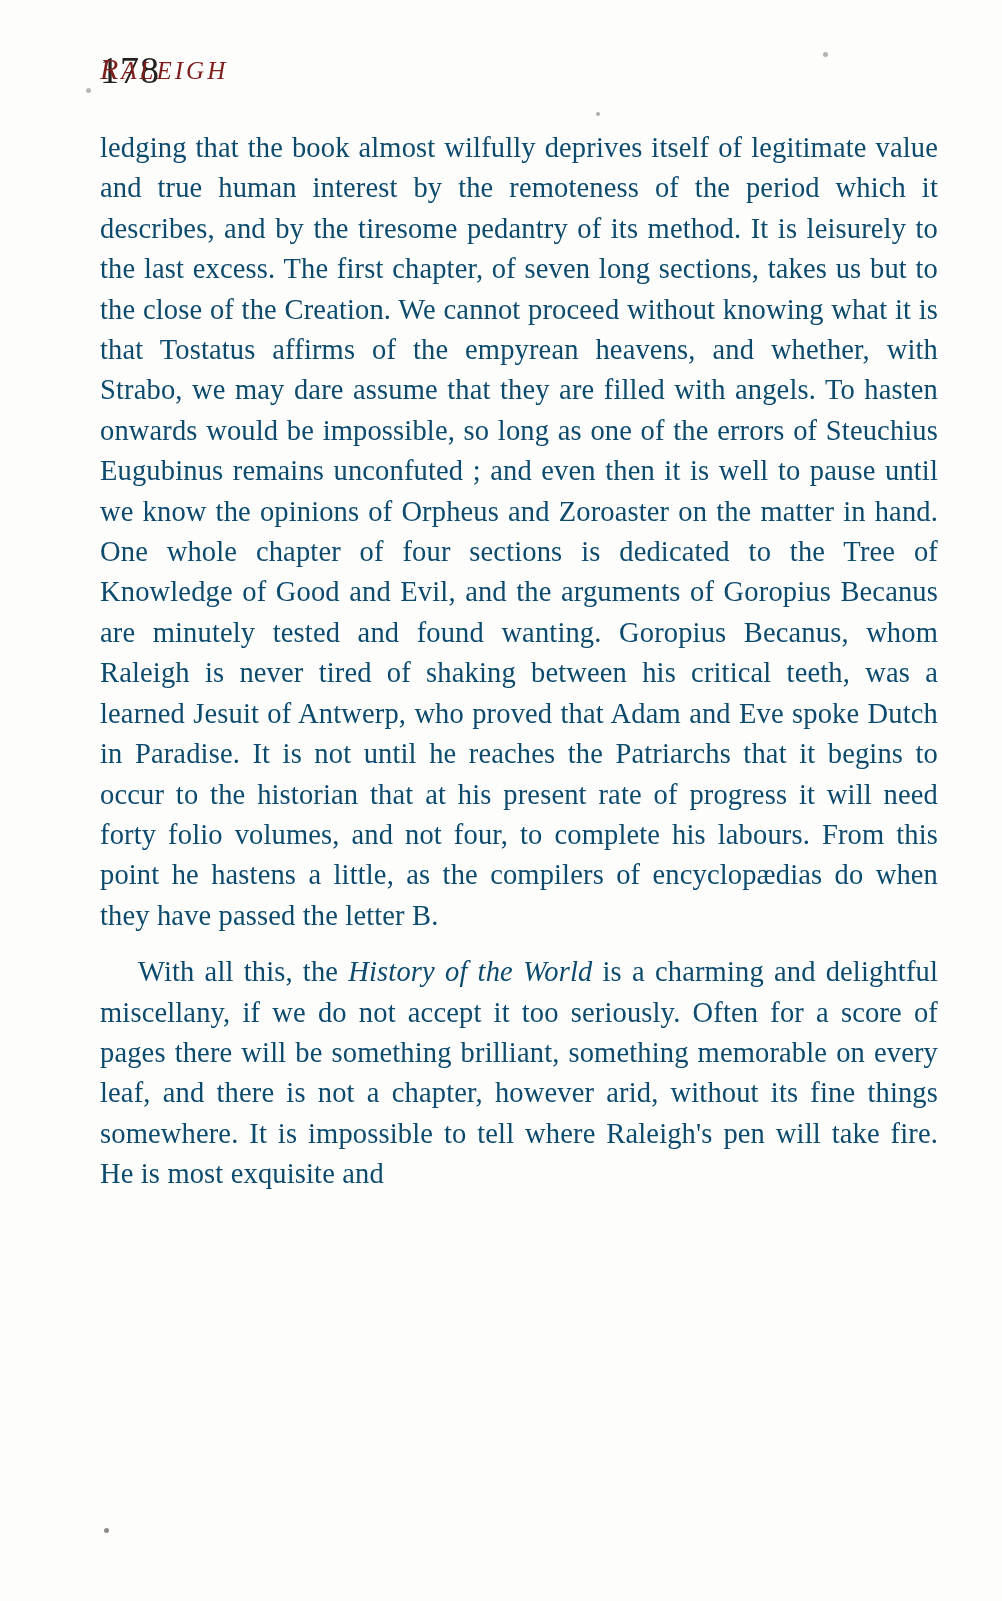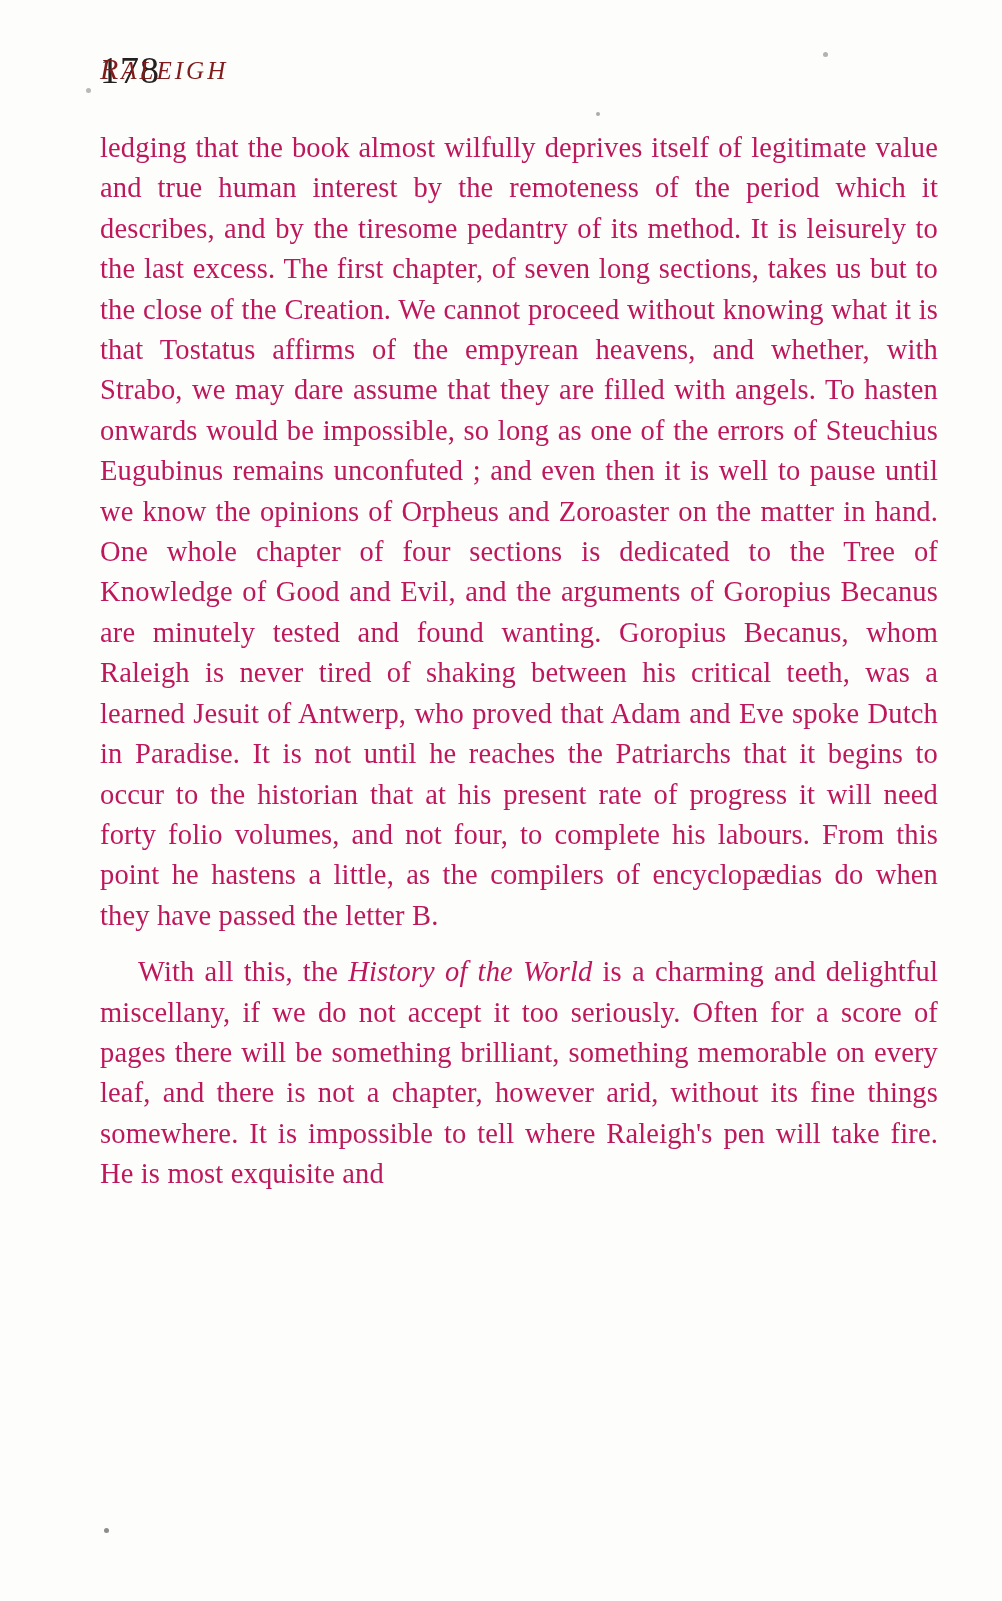--- a/index.html
+++ b/index.html
@@ -58,21 +58,21 @@
     left: 100px;
     top: 128px;
     width: 838px;
   }
   p {
     margin: 0;
     font-size: 28.5px;
     line-height: 40.4px;
     text-align: justify;
     text-justify: inter-word;
-    color: #be185d;
+    color: #0c4a6e;
     letter-spacing: 0.15px;
   }
   p.cont {
     text-indent: 0;
   }
   p.indent {
     text-indent: 38px;
   }
   p + p {
     margin-top: 16px;

